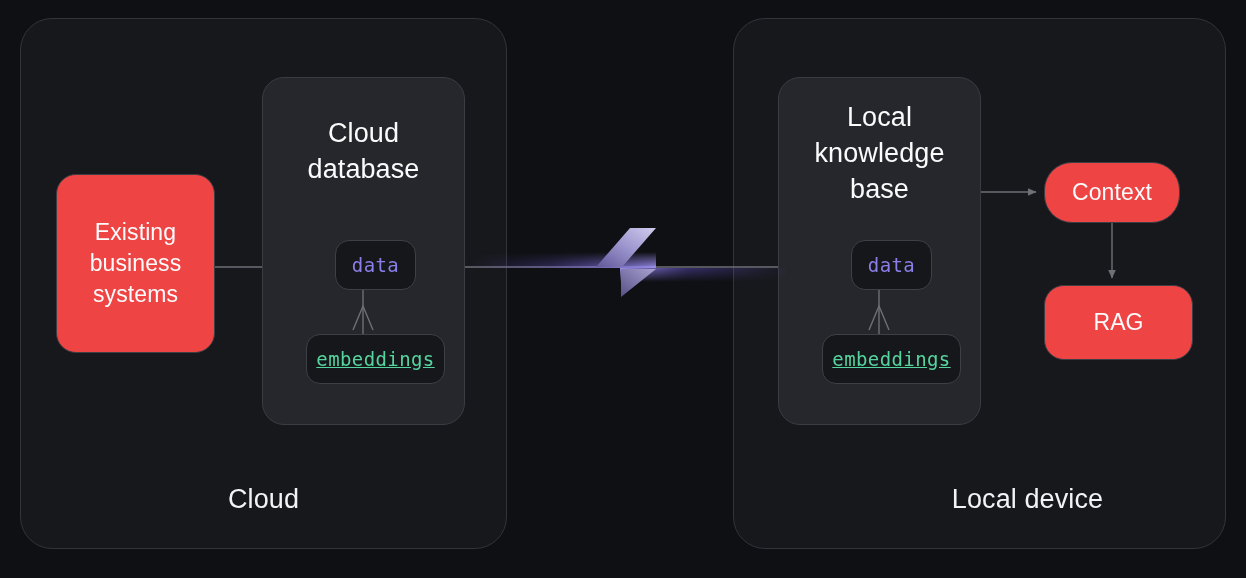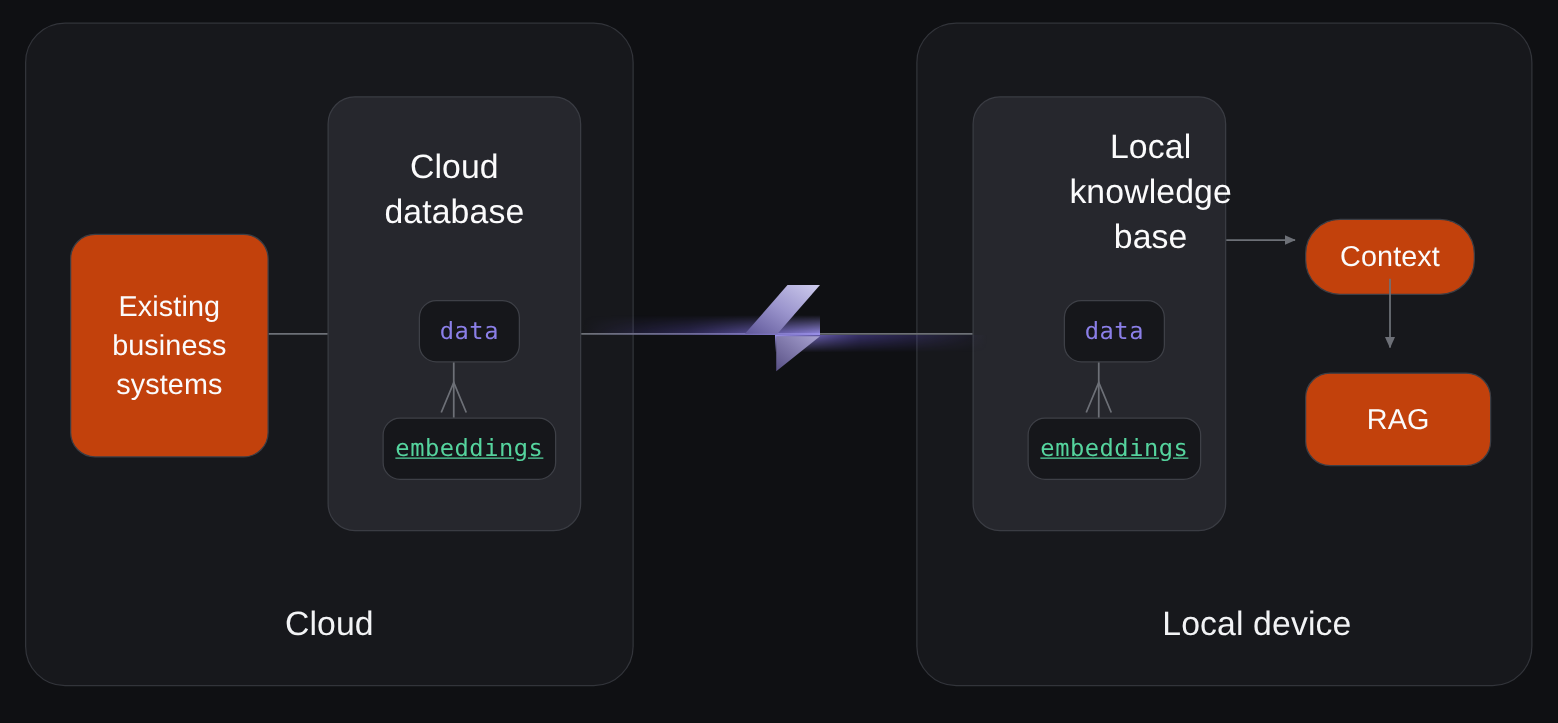--- a/index.html
+++ b/index.html
@@ -54,32 +54,31 @@
     font-size: 27px;
     line-height: 36px;
     font-weight: 400;
     text-align: center;
     letter-spacing: 0.1px;
   }
 
   
   .node {
     border: 1px solid #3c3e45;
-    background: #c2410c;
+    background: #ef4444;
     border-radius: 20px;
     display: flex;
     align-items: center;
     justify-content: center;
     text-align: center;
     color: #fbfbfc;
     font-size: 23px;
     line-height: 31px;
     font-weight: 400;
     letter-spacing: 0.1px;
-    margin-top: 13px;
   }
   .node.pill { border-radius: 28px; }
 
   
   .chip {
     border: 1px solid #3e4047;
     background: #16171b;
     border-radius: 14px;
     display: flex;
     align-items: center;
@@ -112,42 +111,42 @@
 </style>
 </head>
 <body>
 
 <div id="diagram-root">
 
   <div class="abs zone" id="zone-cloud" style="left:20px; top:18px; width:487px; height:531px;"></div>
   <div class="zone-label" style="left:20px; top:484px; width:487px;">Cloud</div>
 
   <div class="abs zone" id="zone-local" style="left:733px; top:18px; width:493px; height:531px;"></div>
-  <div class="zone-label" style="left:754px; top:484px; width:415px;padding-left:44px;">Local device</div>
+  <div class="zone-label" style="left:776px; top:484px; width:415px;padding-left:44px;">Local device</div>
 
   <div class="abs node" id="node-existing" style="left:56px; top:174px; width:159px; height:179px;">
     <span id="existing-label" style="white-space:pre-line;">Existing
 business
 systems</span>
   </div>
 
   <div class="abs group-box" id="group-cloud-db" style="left:262px; top:77px; width:203px; height:348px;"></div>
   <div class="group-title" id="cloud-db-title" style="left:262px; top:115px; width:203px; white-space:pre-line;">Cloud
 database</div>
 
   <div class="abs chip violet" style="left:323px; top:240px; width:81px; height:50px;">
     <span>data</span>
   </div>
 
   <div class="abs chip green" style="left:294px; top:334px; width:139px; height:50px;">
     <span>embeddings</span>
   </div>
 
   <div class="abs group-box" id="group-local-kb" style="left:778px; top:77px; width:203px; height:348px;"></div>
-  <div class="group-title" id="local-kb-title" style="left:778px; top:99px; width:203px; white-space:pre-line;margin-left:41px;">Local
+  <div class="group-title" id="local-kb-title" style="left:778px; top:99px; width:203px; white-space:pre-line;">Local
 knowledge
 base</div>
 
   <div class="abs chip violet" style="left:839px; top:240px; width:81px; height:50px;">
     <span>data</span>
   </div>
 
   <div class="abs chip green" style="left:810px; top:334px; width:139px; height:50px;">
     <span>embeddings</span>
   </div>

